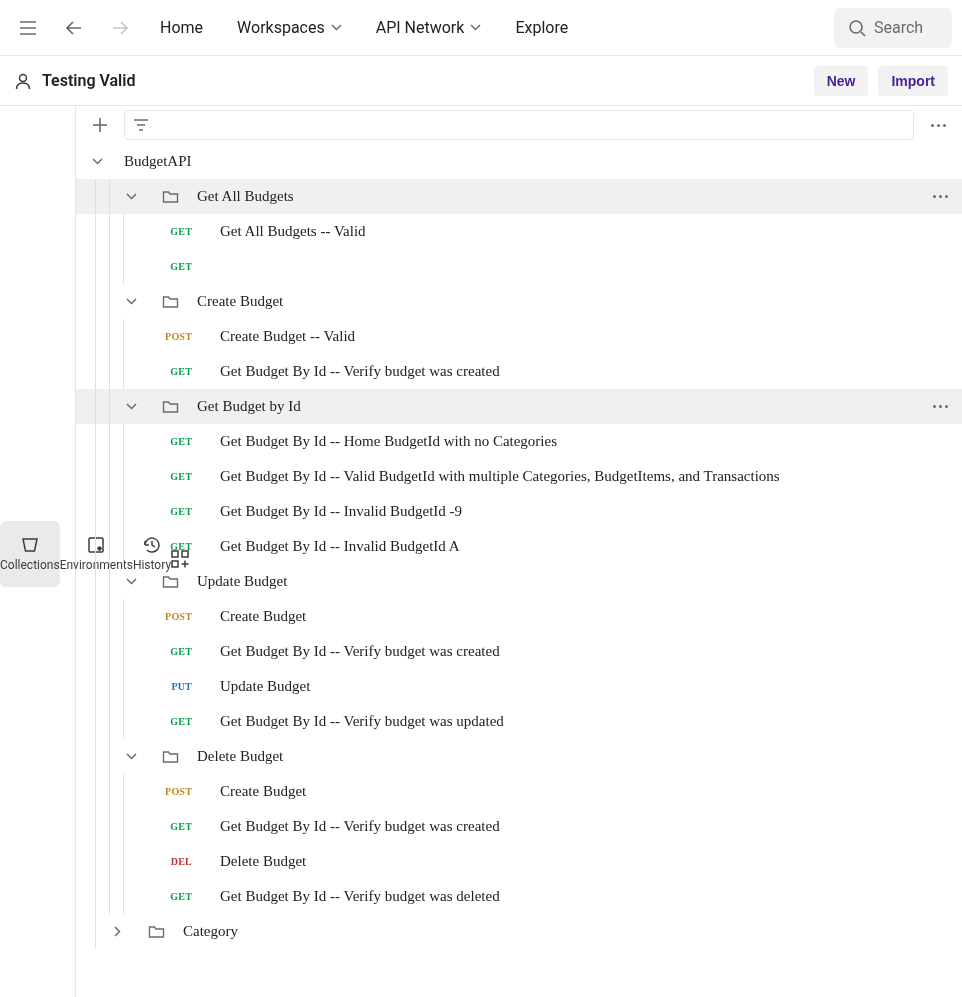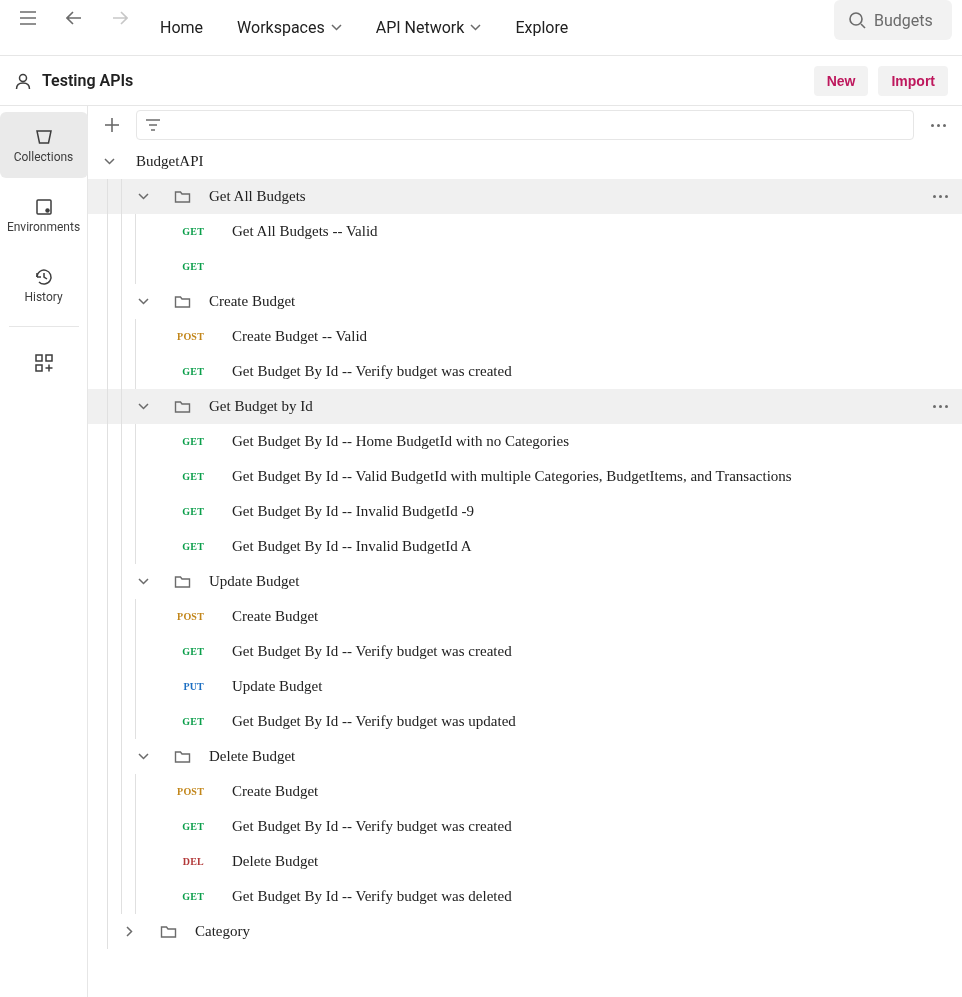--- a/index.html
+++ b/index.html
@@ -9,20 +9,21 @@
     color: #212121;
     background: #fff;
     width: 962px;
     height: 997px;
     overflow: hidden;
   }
 
   
   .topnav {
     display: flex;
+    align-items: center;
     height: 56px;
     border-bottom: 1px solid #e6e6e6;
     padding: 0 10px;
     gap: 10px;
   }
   .icon-btn {
     width: 36px; height: 36px;
     display: flex; align-items: center; justify-content: center;
     border-radius: 4px;
     cursor: pointer;
@@ -64,34 +65,34 @@
     font-weight: 600;
     flex: 1;
   }
   .btn {
     background: #f2f2f2;
     border: none;
     border-radius: 4px;
     padding: 7px 13px;
     font-size: 14px;
     font-weight: 600;
-    color: #be185d;
+    color: #4c1d95;
     cursor: pointer;
   }
 
   
   .main {
     display: flex;
     height: calc(997px - 56px - 50px);
   }
   .leftrail {
-    width: 88px;
+    width: 76px;
     border-right: 1px solid #e6e6e6;
     display: flex;
-    flex-direction: column;
+    flex-direction: row;
     align-items: center;
     padding-top: 4px;
   }
   .rail-item {
     width: 88px;
     height: 66px;
     display: flex;
     flex-direction: column;
     align-items: center;
     justify-content: center;
@@ -240,30 +241,30 @@
       </svg>
   </div>
   <div class="topnav-link">
       <span>Explore</span>
     </div>
   <div class="search-box">
     <svg width="18" height="18" fill="none" stroke="#6b6b6b" stroke-width="1.6">
         <circle cx="8" cy="8" r="6"></circle>
         <line x1="13" y1="13" x2="17" y2="17"></line>
       </svg>
-    <span>Budgets</span>
+    <span>Search</span>
   </div>
 </div>
 
 <div class="ws-header">
   <svg width="18" height="18" fill="none" stroke="#3d3d3d" stroke-width="1.5">
       <circle cx="9" cy="6" r="3.5"></circle>
       <path d="M2.5 17 C2.5 12.5 6 11 9 11 C12 11 15.5 12.5 15.5 17"></path>
     </svg>
-  <div class="ws-title">Testing APIs</div>
+  <div class="ws-title">Testing Valid</div>
   <button class="btn">New</button>
   <button class="btn">Import</button>
 </div>
 
 <div class="main">
 
   <div class="leftrail">
     <div class="rail-item active">
       <svg width="20" height="20" fill="none" stroke="#3d3d3d" stroke-width="1.5">
           <path d="M3 4 H17 L14.5 16 H5.5 Z"></path>

